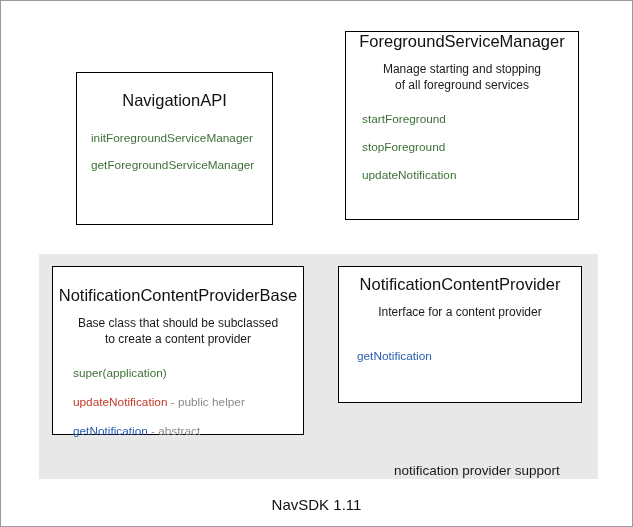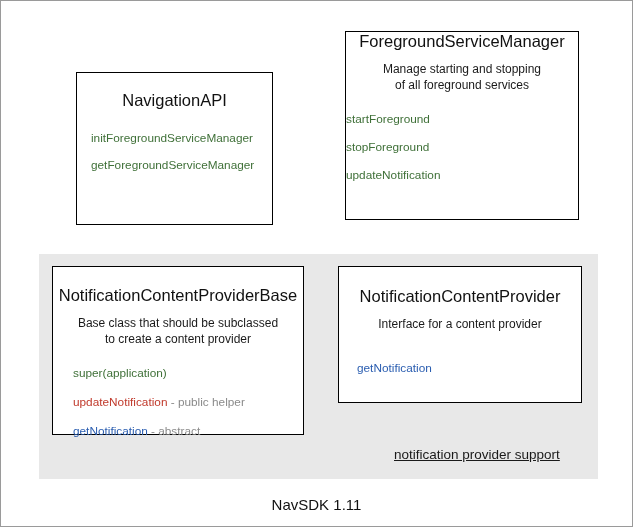--- a/index.html
+++ b/index.html
@@ -76,41 +76,41 @@
     color: #111111;
   }
 </style>
 </head>
 <body>
 
 <div id="diagram-root">
 
   <div class="group-panel" style="left:38px; top:253px; width:559px; height:225px;"></div>
 
-  <div class="group-caption" style="left:393px; top:446px;text-decoration:underline;">notification provider support</div>
+  <div class="group-caption" style="left:393px; top:462px;">notification provider support</div>
 
   <div class="class-box" style="left:75px; top:71px; width:197px; height:153px;">
     <div class="class-title" style="margin-top:18px;">NavigationAPI</div>
     <div class="member-list" style="margin-left:14px; margin-top:20px;">
       <div class="member" style="margin-bottom:11px;">
         <span class="m-green">initForegroundServiceManager</span>
       </div>
       <div class="member">
         <span class="m-green">getForegroundServiceManager</span>
       </div>
     </div>
   </div>
 
   <div class="class-box" style="left:344px; top:30px; width:234px; height:189px;">
     <div class="class-title" style="">ForegroundServiceManager</div>
     <div class="class-desc">
       <div>Manage starting and stopping</div>
       <div>of all foreground services</div>
     </div>
-    <div class="member-list" style="margin-left:0; margin-top:19px;">
+    <div class="member-list" style="margin-left:16px; margin-top:19px;">
       <div class="member" style="margin-bottom:12px;">
         <span class="m-green">startForeground</span>
       </div>
       <div class="member" style="margin-bottom:12px;">
         <span class="m-green">stopForeground</span>
       </div>
       <div class="member">
         <span class="m-green">updateNotification</span>
       </div>
     </div>
@@ -129,21 +129,21 @@
       <div class="member" style="margin-bottom:13px;">
         <span class="m-red">updateNotification</span><span class="m-note"> - public helper</span>
       </div>
       <div class="member">
         <span class="m-blue">getNotification</span><span class="m-note"> - abstract</span>
       </div>
     </div>
   </div>
 
   <div class="class-box" style="left:337px; top:265px; width:244px; height:137px;">
-    <div class="class-title" style="margin-top:20px;">NotificationContentProvider</div>
+    <div class="class-title" style="margin-top:8px;">NotificationContentProvider</div>
     <div class="class-desc">
       <div>Interface for a content provider</div>
     </div>
     <div class="member-list" style="margin-left:18px; margin-top:29px;">
       <div class="member">
         <span class="m-blue">getNotification</span>
       </div>
     </div>
   </div>
 

